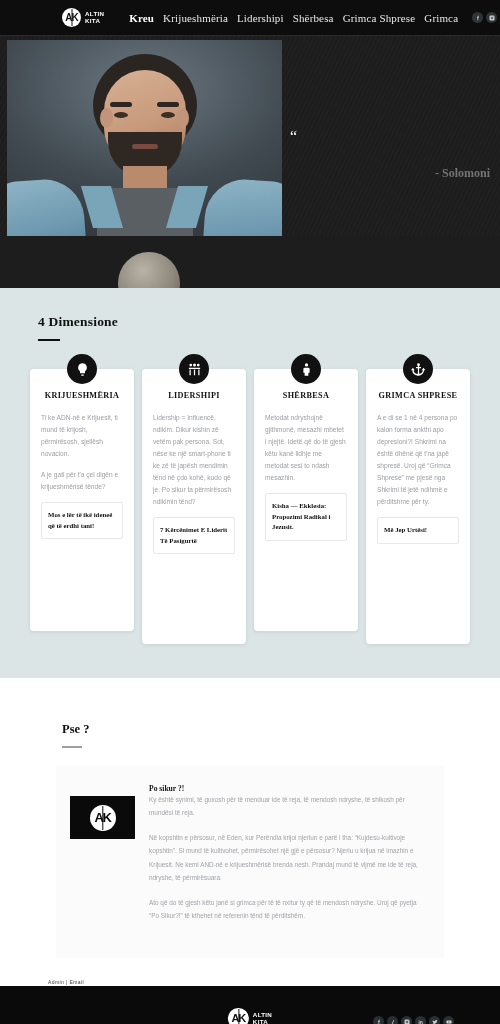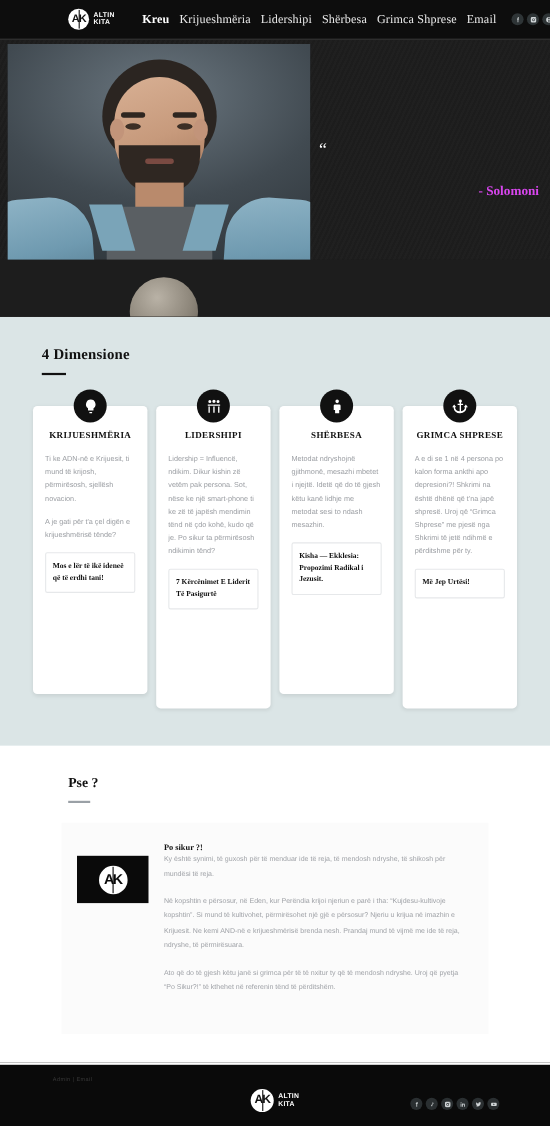--- a/index.html
+++ b/index.html
@@ -116,21 +116,21 @@
     font-family: "Liberation Serif", serif; font-size: 16px;
     color: #fff; display: block; line-height: .4; margin-bottom: 5px;
     margin-right: 154px; text-align: left;
   }
   .hero-quote .qtext {
     font-family: "Liberation Serif", serif; font-weight: 700;
     font-size: 14.2px; line-height: 1.36; color: #fff;
   }
   .hero-quote .qauthor {
     font-family: "Liberation Serif", serif; font-weight: 700;
-    font-size: 12px; color: #d946ef; margin-top: 26px; display: block;
+    font-size: 12px; color: #737373; margin-top: 26px; display: block;
   }
   .hero-under {
     position: absolute; left: 0; right: 0; bottom: 0; height: 52px;
     background: #1d1d1d; overflow: hidden;
   }
   .hero-under .blob {
     position:absolute; left: 118px; top: 16px; width: 62px; height: 62px;
     border-radius: 50%;
     background: radial-gradient(circle at 40% 30%, #b9b2a6 0%, #8d867a 55%, #5d574e 100%);
   }
@@ -172,21 +172,21 @@
   .card-cta {
     border: 1px solid #e6e8ea; border-radius: 2px; padding: 7px 6px;
     margin-top: 4px;
   }
   .card-cta span {
     font-family: "Liberation Serif", serif; font-weight: 700;
     font-size: 6.8px; line-height: 1.55; color: #111; display: block;
   }
 
   
-  .pse-section { background: #fff; padding: 26px 0 26px; }
+  .pse-section { background: #fff; padding: 44px 0 26px; }
   .pse-head { padding-left: 62px; }
   .pse-head h2 {
     font-family: "Liberation Serif", serif; font-size: 12.5px;
     font-weight: 700; color: #111;
   }
   .pse-head .rule { width: 20px; height: 2px; background: #9aa0a6; margin-top: 9px; }
   .pse-body {
     margin: 18px 56px 0 56px; background: #fbfbfb;
     display: flex; gap: 14px; padding: 18px 16px 24px 14px;
   }
@@ -250,21 +250,21 @@
         <span>ALTIN</span>
         <span>KITA</span>
       </div>
     </div>
     <div class="nav-links">
       <a href="#" class="active">Kreu</a>
       <a href="#">Krijueshmëria</a>
       <a href="#">Lidershipi</a>
       <a href="#">Shërbesa</a>
       <a href="#">Grimca Shprese</a>
-      <a href="#">Email</a>
+      <a href="#">Grimca</a>
     </div>
     <div class="nav-social">
       <div class="soc">
           <svg viewBox="0 0 24 24">
             <path d="M15 8h-2v-1c0-.6.1-1 1-1h1V3h-2c-2.2 0-3 1.4-3 3.2V8H8v3h2v10h3V11h2l.4-3z"></path>
           </svg>
         </div>
       <div class="soc">
           <svg viewBox="0 0 24 24">
             <path d="M7 2h10a5 5 0 015 5v10a5 5 0 01-5 5H7a5 5 0 01-5-5V7a5 5 0 015-5zm5 5a5 5 0 100 10 5 5 0 000-10zm0 2.2a2.8 2.8 0 110 5.6 2.8 2.8 0 010-5.6zM18 5.5a1.2 1.2 0 100 2.4 1.2 1.2 0 000-2.4z"></path>

